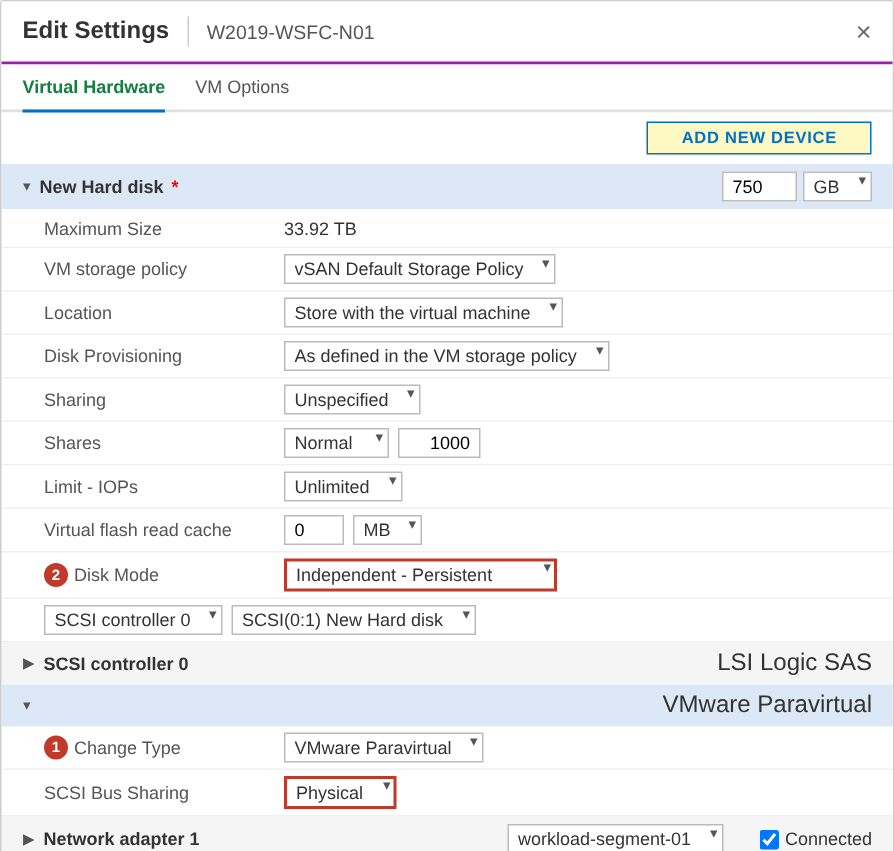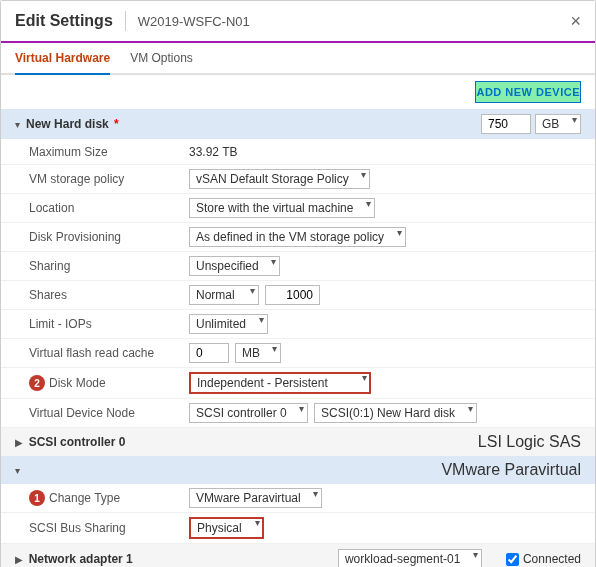--- a/index.html
+++ b/index.html
@@ -57,35 +57,35 @@
     .tab {
       padding: 8px 0;
       margin-right: 20px;
       font-size: 12px;
       color: #555;
       cursor: pointer;
       border-bottom: 2px solid transparent;
       margin-bottom: -2px;
     }
     .tab.active {
-      color: #c2410c;
+      color: #15803d;
       border-bottom: 2px solid #0071c5;
       font-weight: 600;
     }
     .toolbar {
       display: flex;
       justify-content: flex-end;
       padding: 6px 14px;
       background: #fff;
     }
     .btn-add {
-      background: #86efac;
+      background: #fef9c3;
       border: 1px solid #0071c5;
       color: #0071c5;
-      padding: 4px 0;
+      padding: 4px 22px;
       font-size: 11px;
       font-weight: 600;
       cursor: pointer;
       letter-spacing: 0.5px;
       text-transform: uppercase;
     }
     .content-area {
       overflow-y: auto;
       max-height: 460px;
       background: #fff;
@@ -337,21 +337,20 @@
           <select style="border: 2px solid #c0392b;">
             <option>Independent - Persistent</option>
             <option>Dependent</option>
             <option>Independent - Nonpersistent</option>
           </select>
         </div>
       </div>
     </div>
 
     <div class="row">
-      <span class="row-label">Virtual Device Node</span>
       <div class="row-value">
         <div class="select-wrapper">
           <select>
             <option>SCSI controller 0</option>
           </select>
         </div>
         <div class="select-wrapper">
           <select>
             <option>SCSI(0:1) New Hard disk</option>
           </select>

